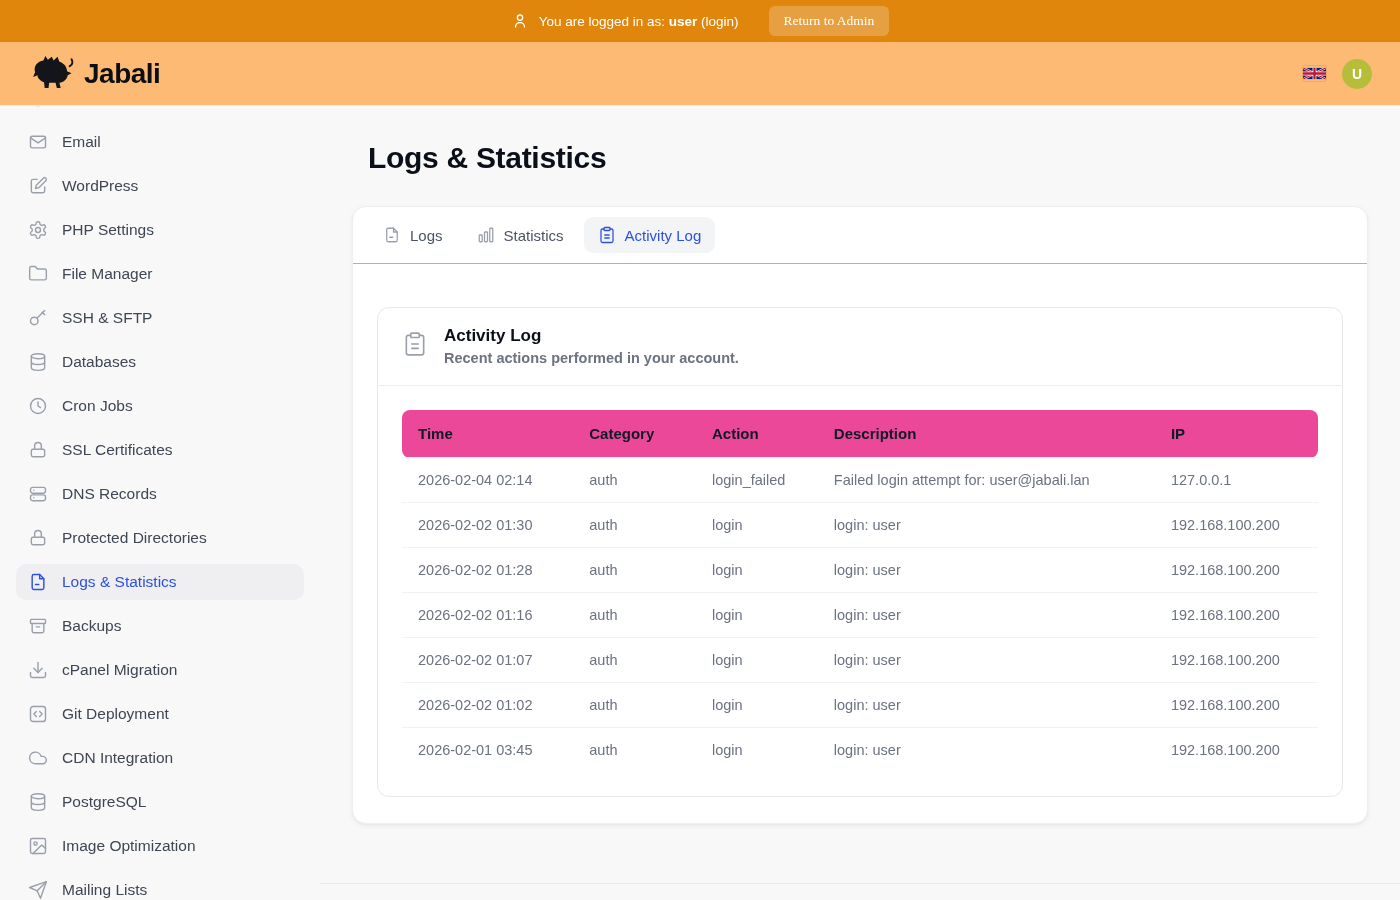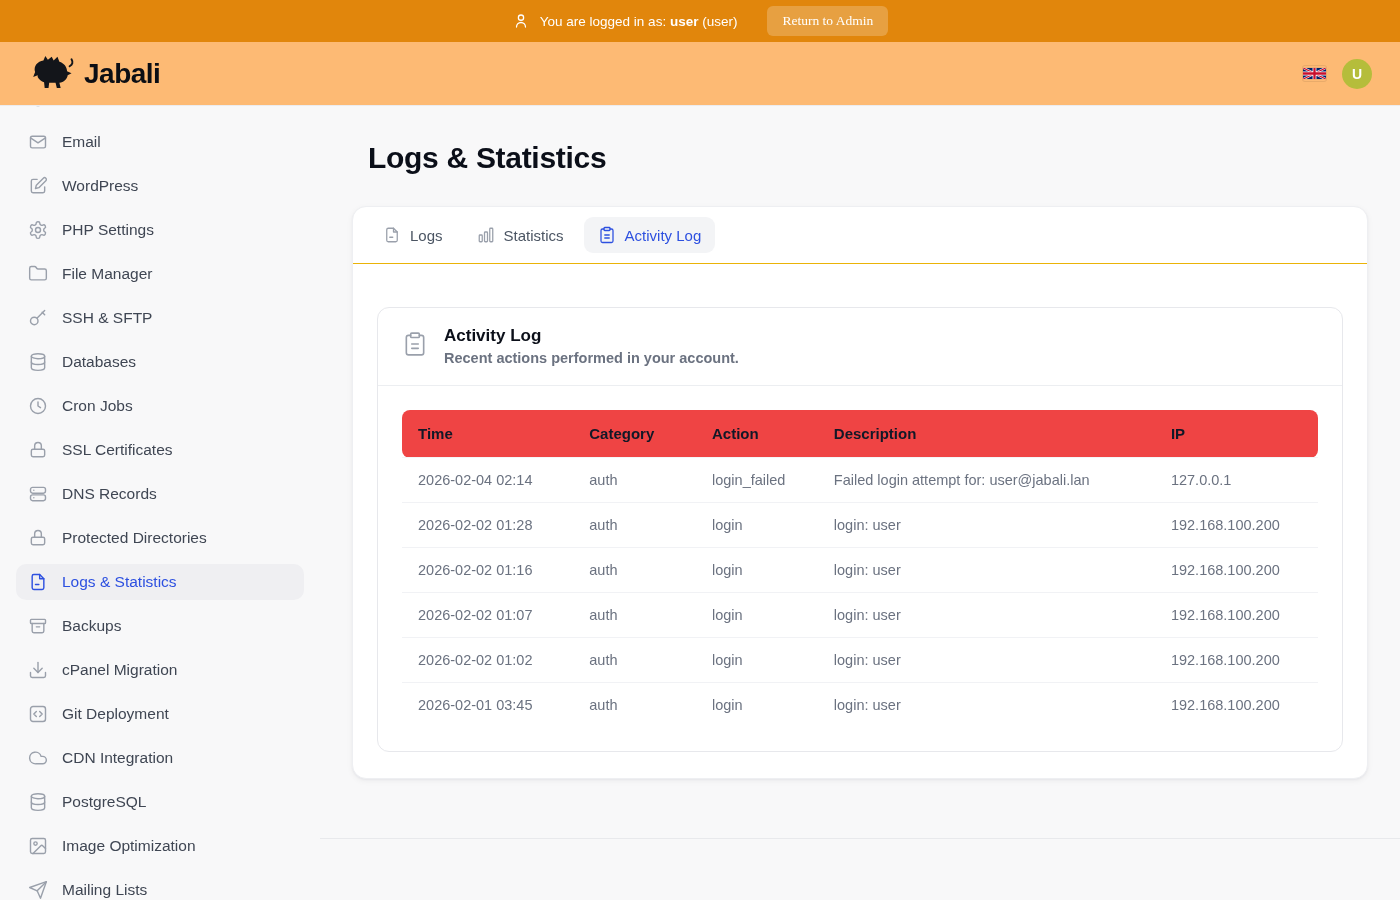--- a/index.html
+++ b/index.html
@@ -77,21 +77,21 @@
   .inner-head { display:flex; gap:16px; align-items:flex-start; padding:18px 24px; border-bottom:1px solid #eceef1; }
   .inner-head .big-ic { color:#9aa0ab; margin-top:5px; }
   .inner-head .big-ic svg { width:26px; height:26px; stroke-width:1.5; }
   .inner-title { margin:0 0 5px; font-size:17px; line-height:19px; font-weight:700; color:#0b0f19; }
   .inner-sub { margin:0; font-size:14.5px; line-height:17px; color:#6b7280;font-weight:bold; }
 
   .table-wrap { padding:24px; }
   table { width:100%; border-collapse:collapse; table-layout:fixed; }
   th {
     text-align:left; font-size:15px; font-weight:700; color:#111827;
-    padding:15px 16px; background:#ef4444;
+    padding:15px 16px; background:#ec4899;
   }
   th:first-child { border-radius:8px 0 0 8px; }
   th:last-child { border-radius:0 8px 8px 0; }
   td { font-size:14.5px; color:#6b7280; padding:14px 16px; border-top:1px solid #f1f2f5; }
   tbody tr:first-child td { border-top:1px solid #f4f5f7; }
 
   .bottom-divider { margin:59px -32px 0; border-top:1px solid #e8e9ec; height:0; }
 
   .symbol-defs { position:absolute; width:0; height:0; overflow:hidden; }
 </style>
@@ -190,21 +190,21 @@
   </defs>
 </svg>
 
 <div class="topbar">
   <span class="who">
     <span>
         <svg class="ic" style="width:18px;height:18px">
           <use href="#i-person"></use>
         </svg>
       </span>
-    <span><span>You are logged in as:</span>&nbsp;<b>user</b>&nbsp;<span>(user)</span></span>
+    <span><span>You are logged in as:</span>&nbsp;<b>user</b>&nbsp;<span>(login)</span></span>
   </span>
   <button class="return-btn">Return to Admin</button>
 </div>
 
 <div class="header">
   <div class="brand">
     <span>
       <svg width="46" height="36" viewBox="0 0 72 56">
         <path fill="#13151a" d="M12 33 l-7 3 3-8 c-3-9 4-17 13-18 l3-7 4 6 6-5 3 6 6-6 3 8 c7 2 12 8 12 15 l7 3 -6 3 c-1 6 -6 11 -13 12 l2 8 -6 0 -2-8 -10 0 -1 8 -6 0 -1-9 c-4-1 -8-4 -10-8 z"></path>
         <path fill="none" stroke="#13151a" stroke-width="3" stroke-linecap="round" d="M62 19 q7-4 3-11"></path>
@@ -484,20 +484,27 @@
               <tbody>
 
                   <tr>
                     <td>2026-02-04 02:14</td>
                     <td>auth</td>
                     <td>login_failed</td>
                     <td>Failed login attempt for: user@jabali.lan</td>
                     <td>127.0.0.1</td>
                   </tr>
 
+                  <tr>
+                    <td>2026-02-02 01:30</td>
+                    <td>auth</td>
+                    <td>login</td>
+                    <td>login: user</td>
+                    <td>192.168.100.200</td>
+                  </tr>
 
                   <tr>
                     <td>2026-02-02 01:28</td>
                     <td>auth</td>
                     <td>login</td>
                     <td>login: user</td>
                     <td>192.168.100.200</td>
                   </tr>
 
                   <tr>

